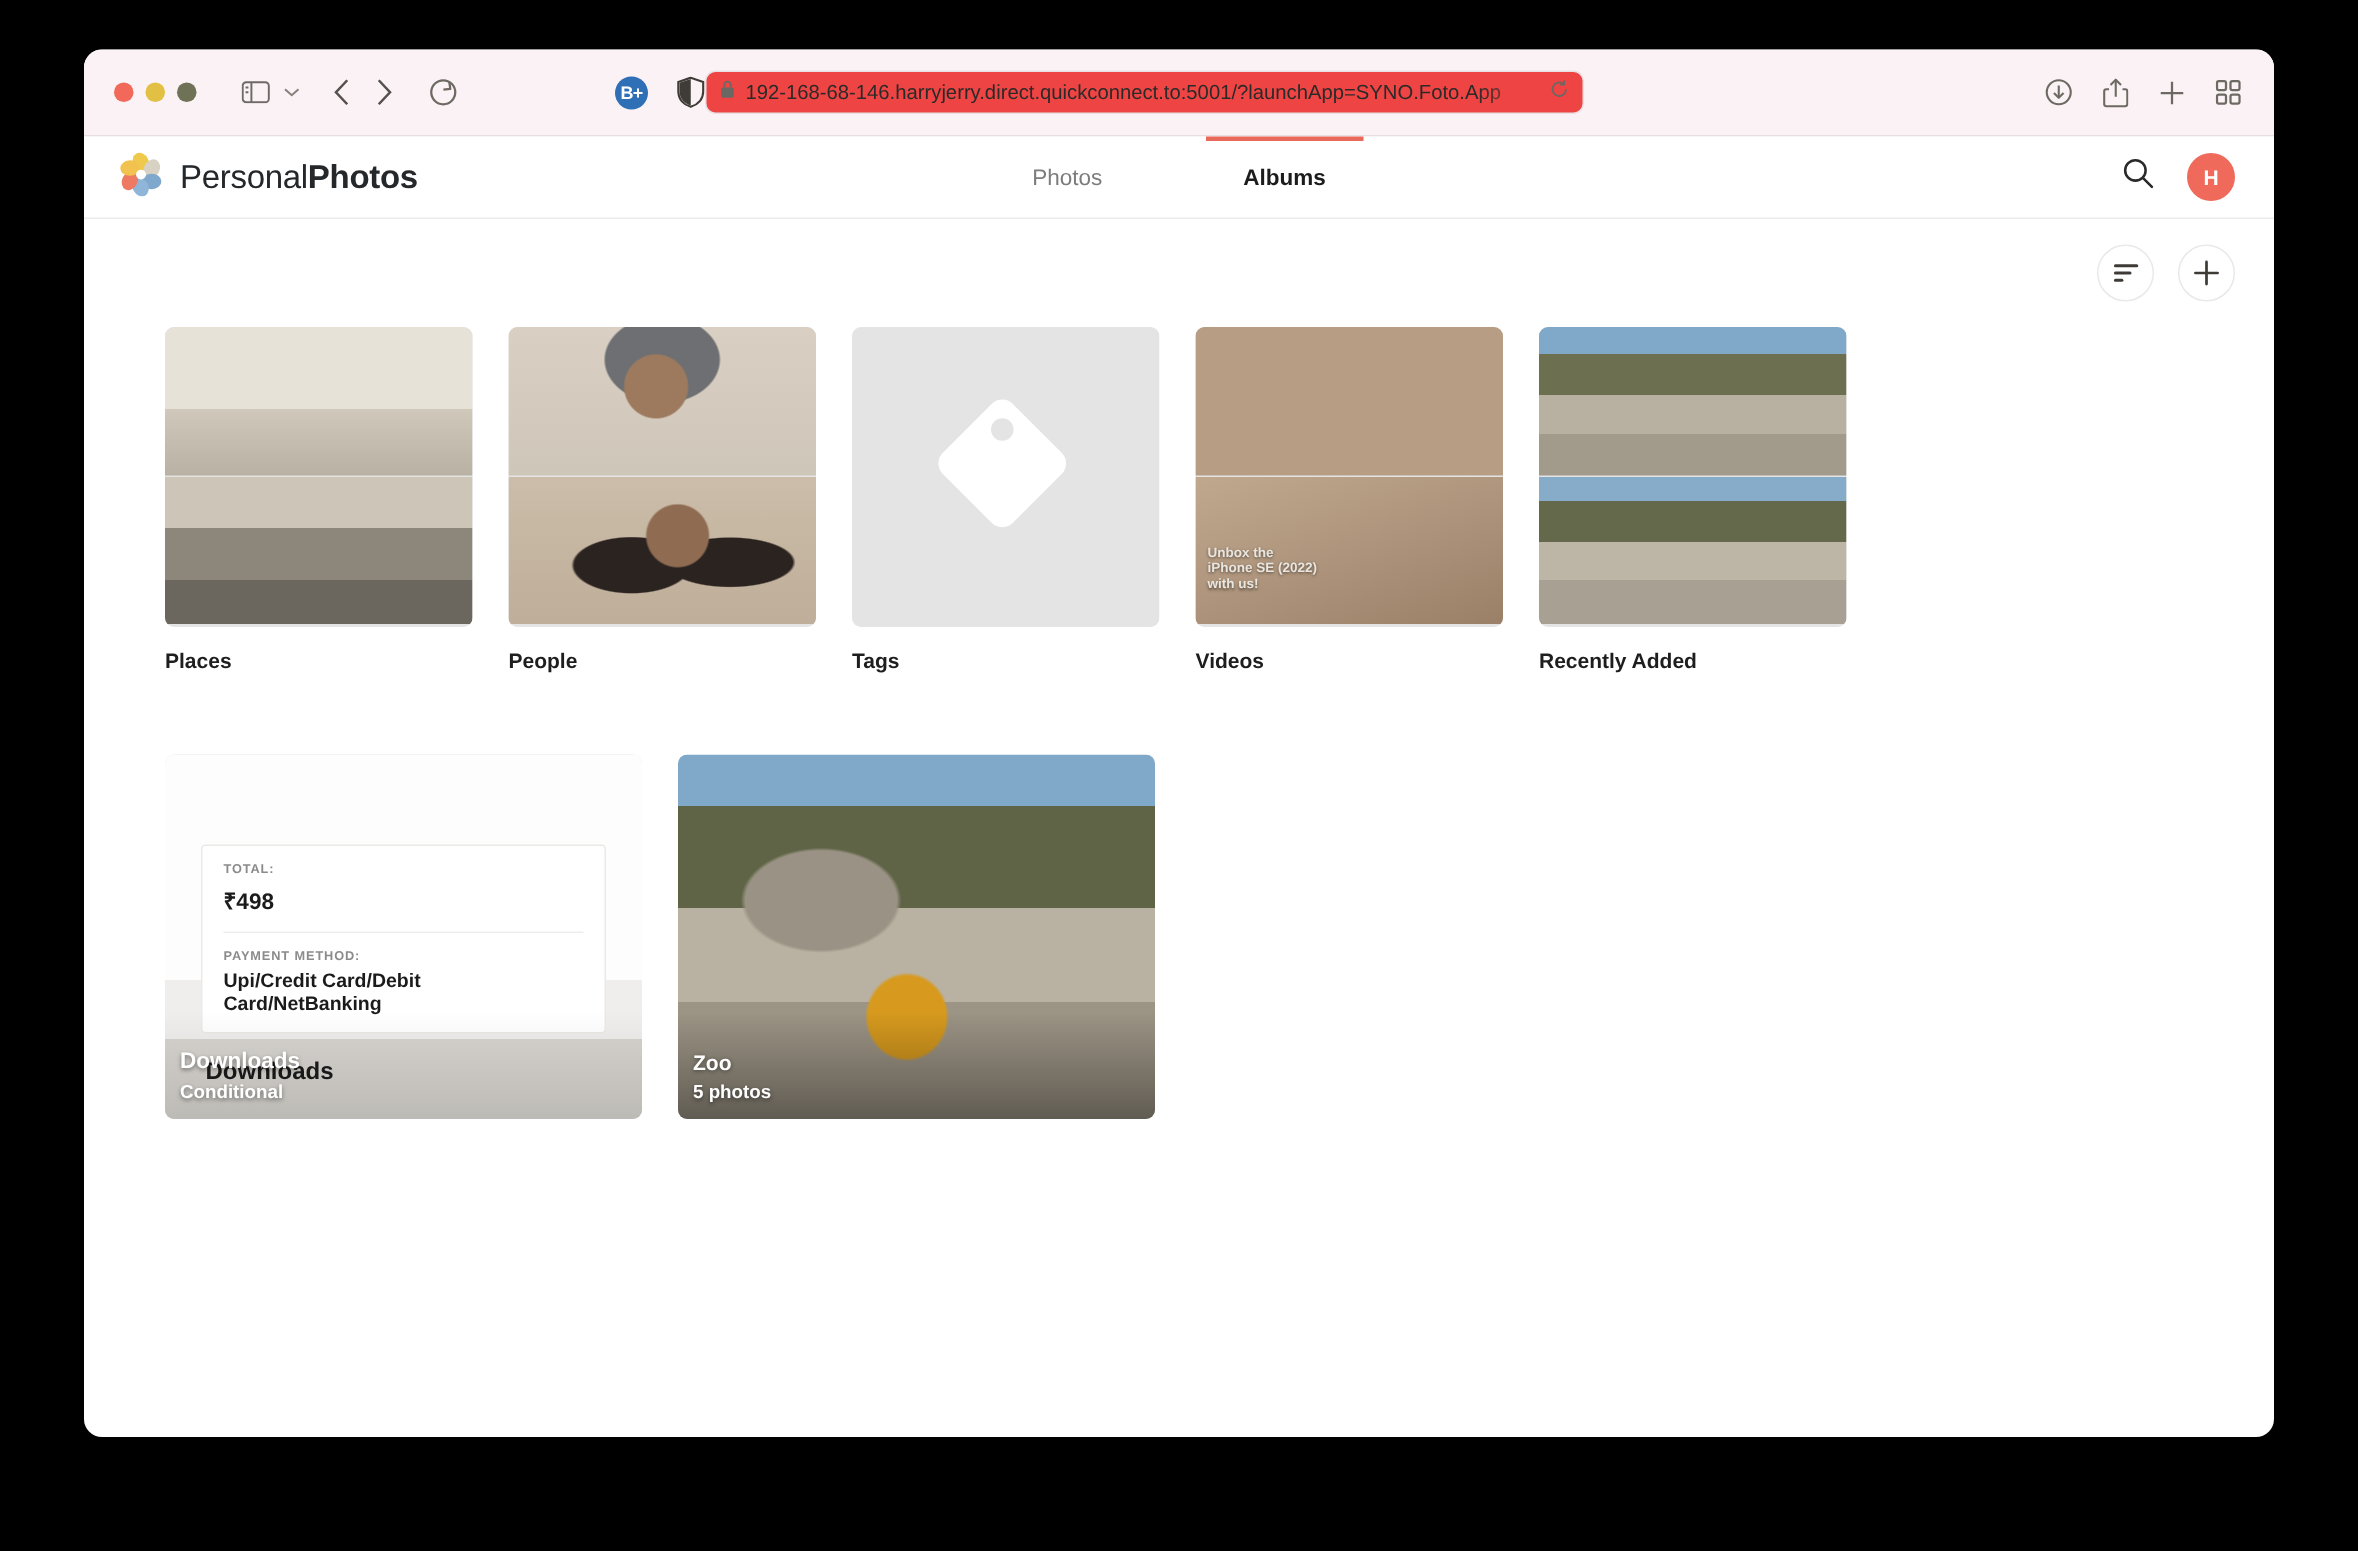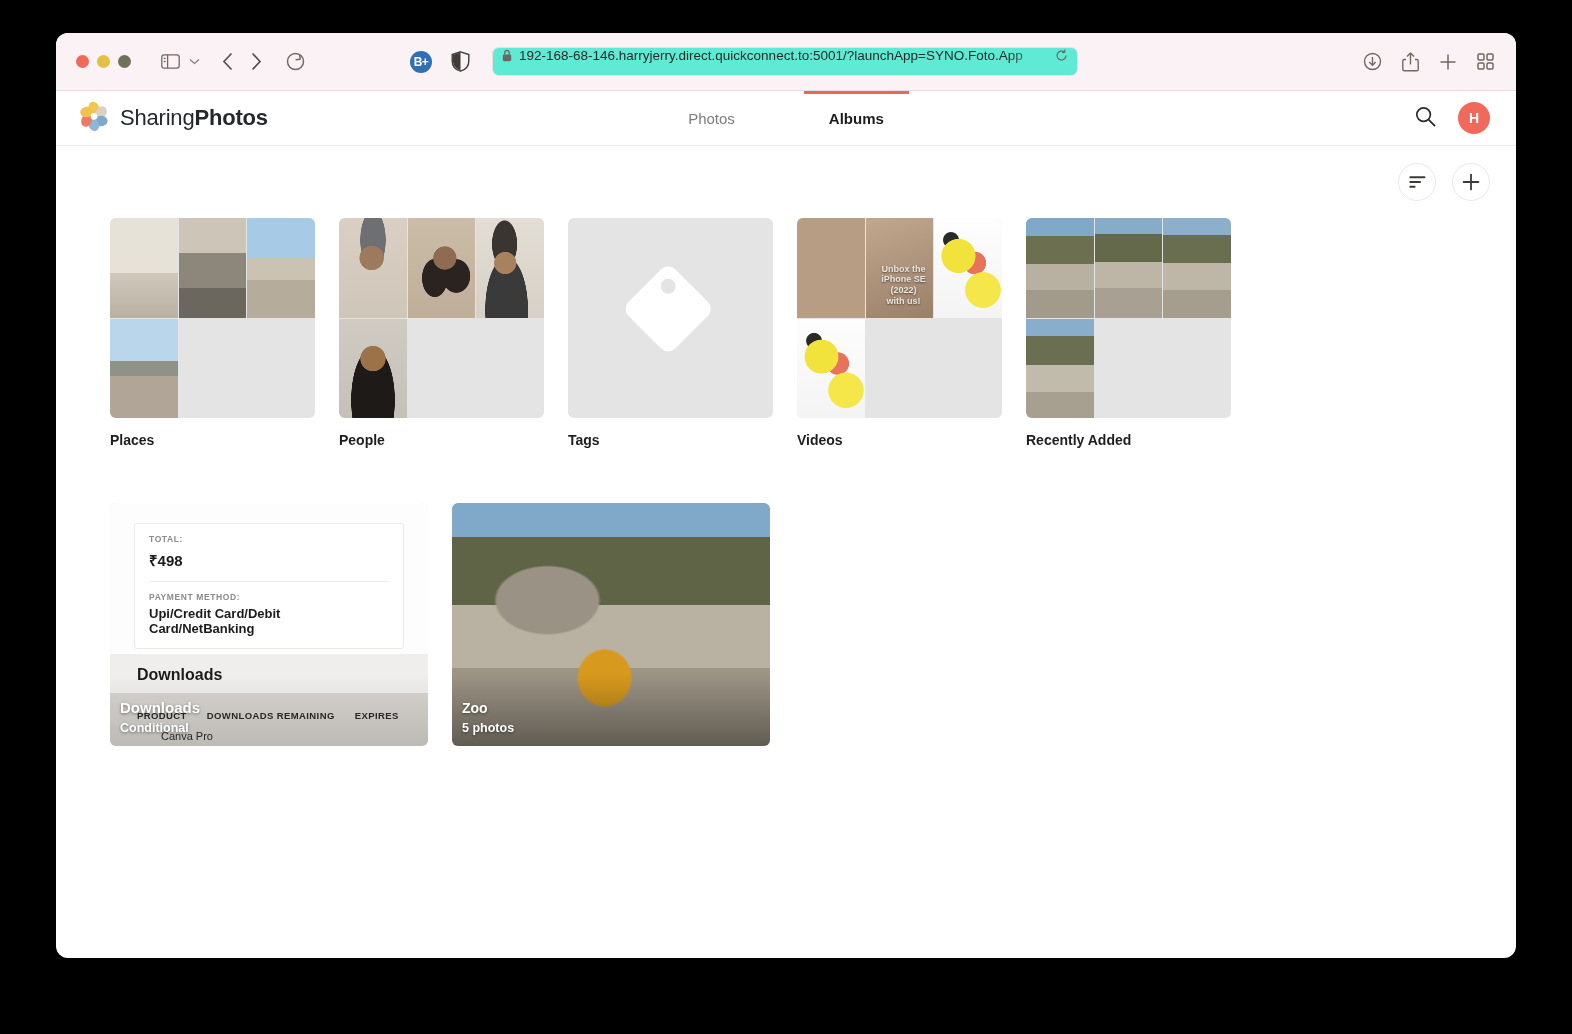--- a/index.html
+++ b/index.html
@@ -49,26 +49,25 @@
 
   .ext-group { display:flex; align-items:center; gap:19px; margin-left: 105px; }
   .badge-b {
     width: 22px; height: 22px; border-radius: 50%;
     background: #2f6fb5; color:#fff; font-size: 12px; font-weight: 700;
     display:flex; align-items:center; justify-content:center;
     letter-spacing:-.5px;
   }
 
   .urlbar {
-    margin-left: 22px;
     width: 586px; height: 29px;
-    background: #5eead4;
+    background: #ef4444;
     border: 1px solid #e8e0e2;
     border-radius: 7px;
-    display: flex; 
+    display: flex; align-items: center;
     padding: 0 9px;
     overflow: hidden;
   }
   .lock { margin-right: 7px; color: #6b6763; flex: 0 0 auto; }
   .url-text {
     font-size: 13.5px; color: #2c2a28;
     white-space: nowrap; overflow: hidden;
     flex: 1 1 auto;
     -webkit-mask-image: linear-gradient(to right, #000 92%, transparent 100%);
             mask-image: linear-gradient(to right, #000 92%, transparent 100%);
@@ -148,21 +147,21 @@
     position: relative;
     background: #e4e4e4;
   }
   .thumb.wide { width: 318px; height: 243px; }
   .album-label {
     margin-top: 14px;
     font-size: 14px; color: #1e1e1e; font-weight: 600;
   }
 
   
-  .quad { display:grid; grid-template-columns: 1fr 1fr 1fr; grid-template-rows: 1fr 1fr; width:100%; height:100%; gap:1px;text-align:center; }
+  .quad { display:grid; grid-template-columns: 1fr; grid-template-rows: 1fr 1fr; width:100%; height:100%; gap:1px; }
   .cell { position: relative; overflow:hidden; }
 
   
   .ph-face1 { background:
       radial-gradient(circle at 48% 40%, #9d7a5e 0 17%, transparent 18%),
       radial-gradient(ellipse at 50% 22%, #6d6f72 0 26%, transparent 27%),
       linear-gradient(#d9cfc2, #cfc6ba); }
   .ph-face2 { background:
       radial-gradient(circle at 55% 40%, #8f6b52 0 16%, transparent 17%),
       radial-gradient(ellipse at 40% 60%, #2b2320 0 22%, transparent 23%),
@@ -228,20 +227,21 @@
     width:100%; height:100%;
     background: linear-gradient(180deg,#fdfdfd 0 62%, #efeeec 62% 78%, #d7d4cf 78%);
     position:relative;
     padding: 20px 24px 0 24px;
     overflow:hidden;
   }
   .inv-card {
     border: 1px solid #ebe9e6; border-radius: 3px;
     padding: 10px 14px 12px 14px;
     background:#fff;
+    margin-top:40px;
   }
   .inv-k { font-size: 8.5px; letter-spacing:.6px; color:#8b8b8b; font-weight:600; }
   .inv-total { font-size: 15px; color:#1b1b1b; font-weight:700; margin-top: 6px; }
   .inv-rule { height:1px; background:#ededed; margin: 11px 0 10px 0; }
   .inv-pay { font-size: 13px; color:#1b1b1b; font-weight:700; margin-top: 4px; }
   .inv-h2 { font-size: 16px; color:#1b1b1b; font-weight:700; margin: 17px 0 0 3px; }
   .inv-tablehead {
     display:flex; gap: 20px; margin: 26px 0 0 3px;
     font-size: 9.5px; font-weight:700; letter-spacing:.4px; color:#2a2a2a;
   }
@@ -372,21 +372,21 @@
             <ellipse cx="22.2" cy="11.5" rx="5.2" ry="6.6" fill="#d8d2c4" transform="rotate(30 22.2 11.5)"></ellipse>
             <ellipse cx="22" cy="20" rx="5.2" ry="6.6" fill="#7fa8cc" transform="rotate(88 22 20)"></ellipse>
             <ellipse cx="14.6" cy="23.6" rx="5.2" ry="6.6" fill="#8fb6d8" transform="rotate(-28 14.6 23.6)"></ellipse>
             <ellipse cx="7.6" cy="19.4" rx="5.2" ry="6.6" fill="#ef7a63" transform="rotate(26 7.6 19.4)"></ellipse>
             <ellipse cx="7.8" cy="11" rx="5.2" ry="6.6" fill="#f1c24f" transform="rotate(86 7.8 11)"></ellipse>
             <circle cx="15" cy="15.4" r="3.3" fill="#ffffff"></circle>
           </g>
         </svg>
       </span>
       <span class="brand-text">
-        <span class="light">Sharing</span><b>Photos</b>
+        <span class="light">Personal</span><b>Photos</b>
       </span>
     </div>
 
     <div class="tabs">
       <div class="tab">Photos</div>
       <div class="tab active">Albums</div>
     </div>
 
     <div class="header-right">
       <span>

